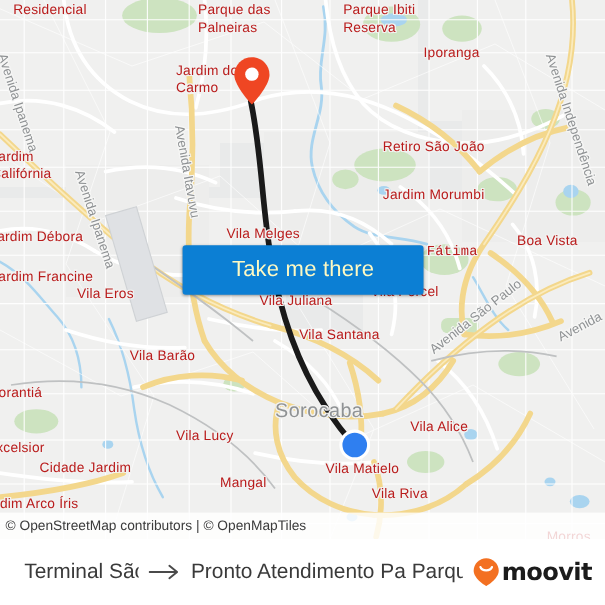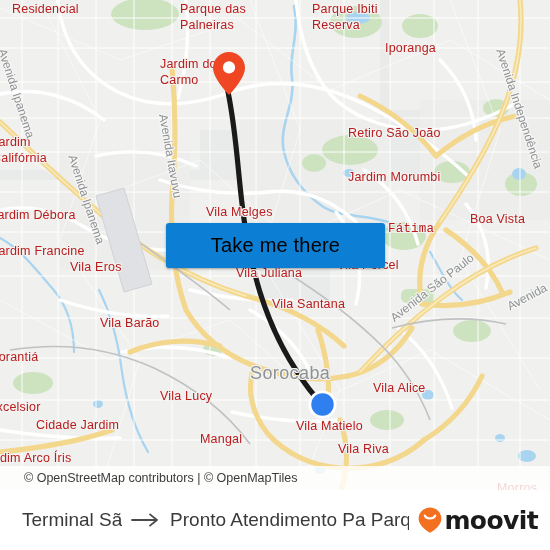--- a/index.html
+++ b/index.html
@@ -78,36 +78,36 @@
     position: absolute;
     left: 0;
     bottom: 0;
     width: 550px;
     height: 24px;
     display: flex;
     align-items: center;
     background: rgba(255,255,255,0.82);
     font-size: 12.5px;
     color: #3b3b3b;
-    padding-left: 24px;
+    padding-left: 5px;
     box-sizing: border-box;
     font-family: "Liberation Sans", sans-serif;
   }
 
   
   #take-me-there {
     position: absolute;
     left: 166px;
     top: 223px;
     width: 219px;
     height: 45px;
     background: #0c7fd4;
     border: none;
     border-radius: 3px;
-    color: #000000;
+    color: #fef9c3;
     font-family: "Liberation Sans", sans-serif;
     font-size: 20px;
     font-weight: 400;
     letter-spacing: .2px;
     cursor: pointer;
     box-shadow: 0 1px 3px rgba(0,0,0,0.22), 0 1px 2px rgba(0,0,0,0.14);
     display: flex;
     align-items: center;
     justify-content: center;
     padding: 0;
@@ -148,21 +148,21 @@
     align-items: center;
   }
   #moovit-logo {
     flex: 0 0 auto;
     display: flex;
     align-items: center;
     margin-left: 8px;
   }
   #moovit-wordmark {
     font-family: "DejaVu Sans", sans-serif;
-    font-size: 25px;
+    font-size: 22px;
     font-weight: bold;
     color: #1b1b1b;
     letter-spacing: -0.6px;
     margin-left: 1px;
   }
 </style>
 </head>
 <body>
 
 <div id="app">
@@ -369,21 +369,21 @@
         </div>
         <div class="place-label" style="left: 236px; top: 266px;">
           <div>Vila Juliana</div>
         </div>
         <div class="place-label" style="left: 337px; top: 258px;">
           <div>Vila Porcel</div>
         </div>
         <div class="place-label" style="left: 272px; top: 297px;">
           <div>Vila Santana</div>
         </div>
-        <div class="place-label" style="left: 100px; top: 316px;">
+        <div class="place-label" style="left: 118px; top: 316px;">
           <div>Vila Barão</div>
         </div>
         <div class="place-label big" style="left: 250px; top: 362px;">
           <div>Sorocaba</div>
         </div>
         <div class="place-label" style="left: 160px; top: 389px;">
           <div>Vila Lucy</div>
         </div>
         <div class="place-label" style="left: 373px; top: 381px;">
           <div>Vila Alice</div>

